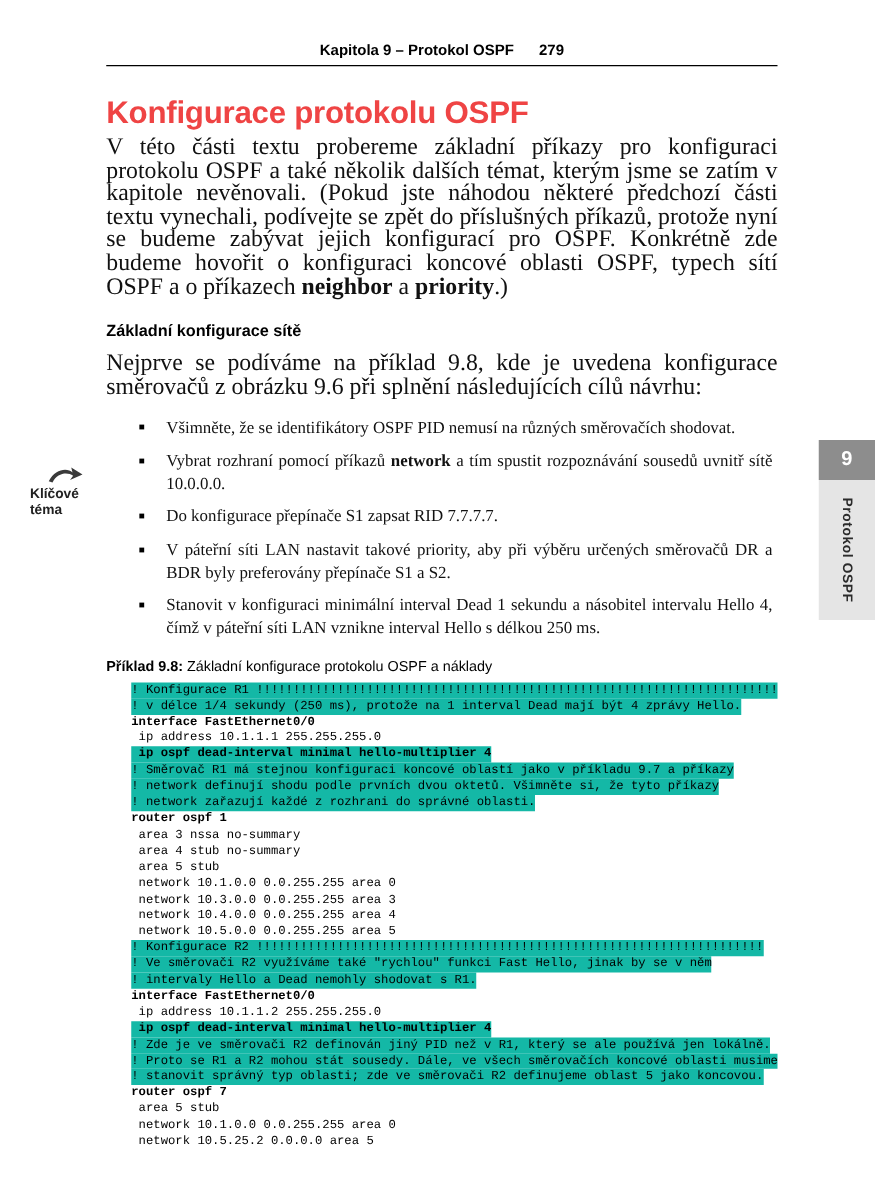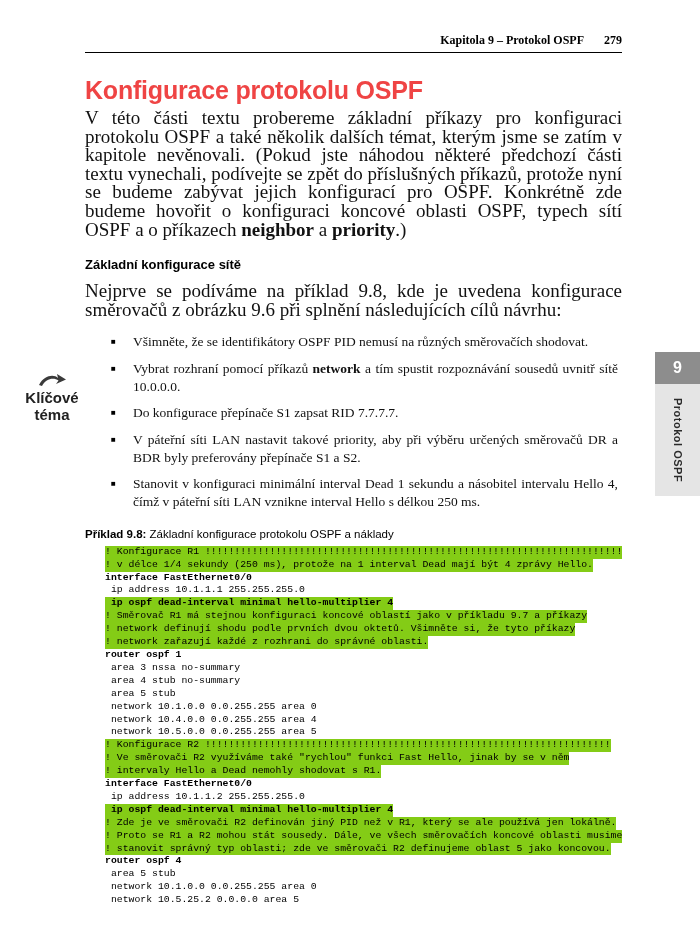--- a/index.html
+++ b/index.html
@@ -4,21 +4,21 @@
 <style>
   html,body{margin:0;padding:0;}
   body{
     width:700px;height:944px;background:#ffffff;position:relative;
     font-family:"Liberation Serif", serif;color:#111;
     overflow:hidden;
   }
   
   .page-header{
     position:absolute;top:33px;left:85px;width:537px;
-    text-align:right;font-family:Liberation Serif, serif;
+    text-align:center;font-family:Liberation Sans, sans-serif;
     font-size:12px;font-weight:bold;color:#000;
   }
   .page-header .pagenum{margin-left:20px;}
   .header-rule{
     position:absolute;top:52px;left:85px;width:537px;
     border-top:1.6px solid #000;
   }
   
   .tab-number{
     position:absolute;right:0;top:352px;width:45px;height:32px;
@@ -28,22 +28,22 @@
   .tab-strip{
     position:absolute;right:0;top:384px;width:45px;height:112px;
     background:#e5e5e5;display:flex;align-items:center;justify-content:center;
   }
   .tab-strip span{
     writing-mode:vertical-rl;font-family:"Liberation Sans",sans-serif;
     font-weight:bold;font-size:11px;color:#2b2b2b;letter-spacing:.5px;
   }
   
   .key-topic{
-    position:absolute;left:24px;top:372px;width:56px;text-align:center;
-    font-family:"Liberation Sans",sans-serif;font-size:15px;font-weight:bold;
+    position:absolute;left:24px;top:372px;width:56px;
+    font-family:"Liberation Sans",sans-serif;font-size:11px;font-weight:bold;
     color:#222;line-height:1.15;
   }
   .key-topic svg{display:block;margin:0 auto 2px auto;}
   
   .content{
     position:absolute;left:85px;top:76px;width:537px;
   }
   h1.doc-title{
     margin:0 0 4px 0;font-family:"Liberation Sans",sans-serif;
     font-size:25px;font-weight:bold;color:#ef4444;letter-spacing:-.2px;
@@ -67,21 +67,21 @@
     margin:16px 0 6px 0;font-family:"Liberation Sans",sans-serif;
     font-size:11.5px;color:#000;
   }
   .listing-caption .cap-bold{font-weight:bold;}
   .code-block{
     margin:0 0 0 20px;width:527px;
     font-family:"Liberation Mono","DejaVu Sans Mono",monospace;
     font-size:9.8px;line-height:12.9px;color:#000;
   }
   .code-line{white-space:pre;}
-  .code-line.hl{background:#84cc16;width:fit-content;}
+  .code-line.hl{background:#14b8a6;width:fit-content;}
   .code-line.b{font-weight:bold;}
   b{font-weight:bold;}
 </style>
 </head>
 <body>
 
 <div class="page-header">
   <span>Kapitola 9 – Protokol OSPF</span><span class="pagenum">279</span>
 </div>
 <div class="header-rule"></div>
@@ -143,30 +143,31 @@
       <div class="code-line"> ip address 10.1.1.1 255.255.255.0</div>
       <div class="code-line hl b"> ip ospf dead-interval minimal hello-multiplier 4</div>
       <div class="code-line hl">! Směrovač R1 má stejnou konfiguraci koncové oblastí jako v příkladu 9.7 a příkazy</div>
       <div class="code-line hl">! network definují shodu podle prvních dvou oktetů. Všimněte si, že tyto příkazy</div>
       <div class="code-line hl">! network zařazují každé z rozhrani do správné oblasti.</div>
       <div class="code-line b">router ospf 1</div>
       <div class="code-line"> area 3 nssa no-summary</div>
       <div class="code-line"> area 4 stub no-summary</div>
       <div class="code-line"> area 5 stub</div>
       <div class="code-line"> network 10.1.0.0 0.0.255.255 area 0</div>
+      <div class="code-line"> network 10.3.0.0 0.0.255.255 area 3</div>
       <div class="code-line"> network 10.4.0.0 0.0.255.255 area 4</div>
       <div class="code-line"> network 10.5.0.0 0.0.255.255 area 5</div>
       <div class="code-line hl">! Konfigurace R2 !!!!!!!!!!!!!!!!!!!!!!!!!!!!!!!!!!!!!!!!!!!!!!!!!!!!!!!!!!!!!!!!!!!!!</div>
       <div class="code-line hl">! Ve směrovači R2 využíváme také "rychlou" funkci Fast Hello, jinak by se v něm</div>
       <div class="code-line hl">! intervaly Hello a Dead nemohly shodovat s R1.</div>
       <div class="code-line b">interface FastEthernet0/0</div>
       <div class="code-line"> ip address 10.1.1.2 255.255.255.0</div>
       <div class="code-line hl b"> ip ospf dead-interval minimal hello-multiplier 4</div>
       <div class="code-line hl">! Zde je ve směrovači R2 definován jiný PID než v R1, který se ale používá jen lokálně.</div>
       <div class="code-line hl">! Proto se R1 a R2 mohou stát sousedy. Dále, ve všech směrovačích koncové oblasti musime</div>
       <div class="code-line hl">! stanovit správný typ oblasti; zde ve směrovači R2 definujeme oblast 5 jako koncovou.</div>
-      <div class="code-line b">router ospf 4</div>
+      <div class="code-line b">router ospf 7</div>
       <div class="code-line"> area 5 stub</div>
       <div class="code-line"> network 10.1.0.0 0.0.255.255 area 0</div>
       <div class="code-line"> network 10.5.25.2 0.0.0.0 area 5</div>
     </div>
 
 </div>
 
 </body></html>

